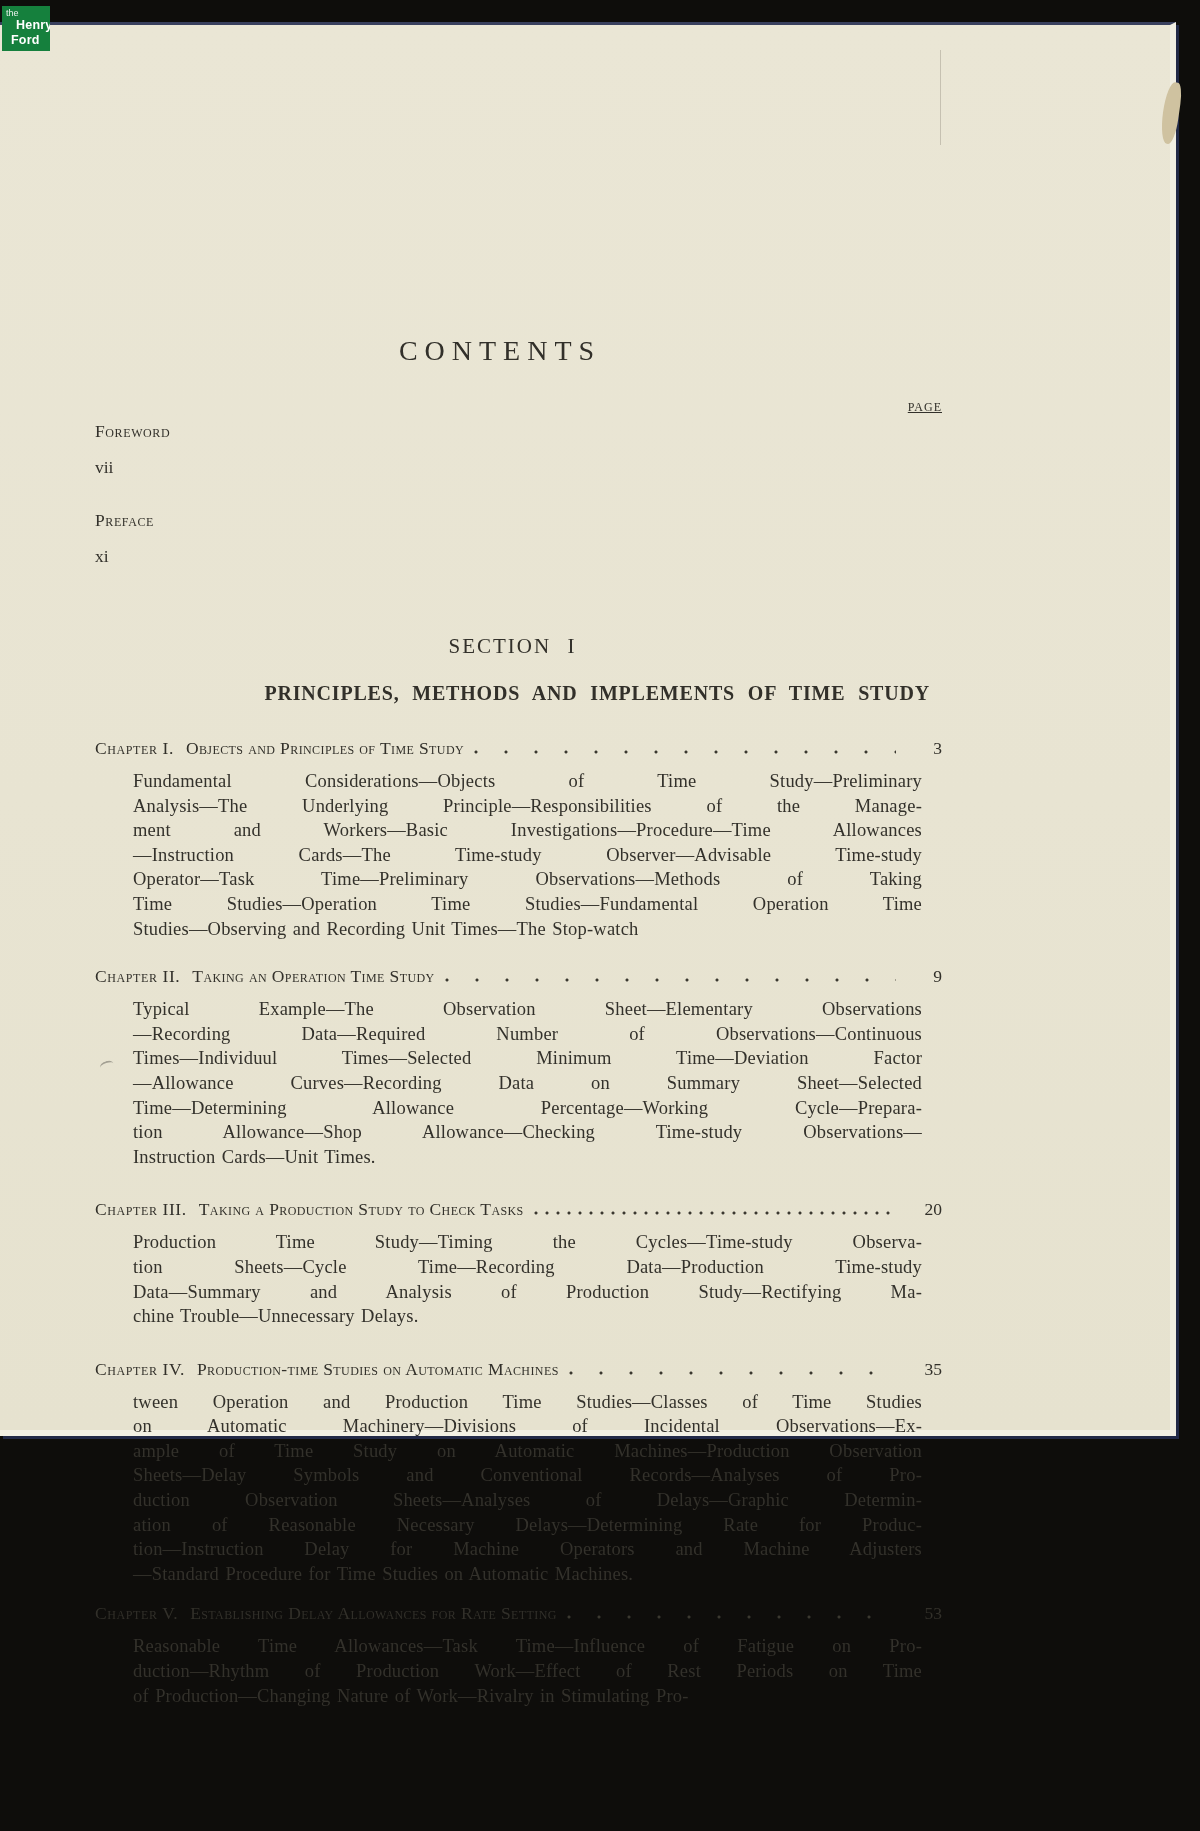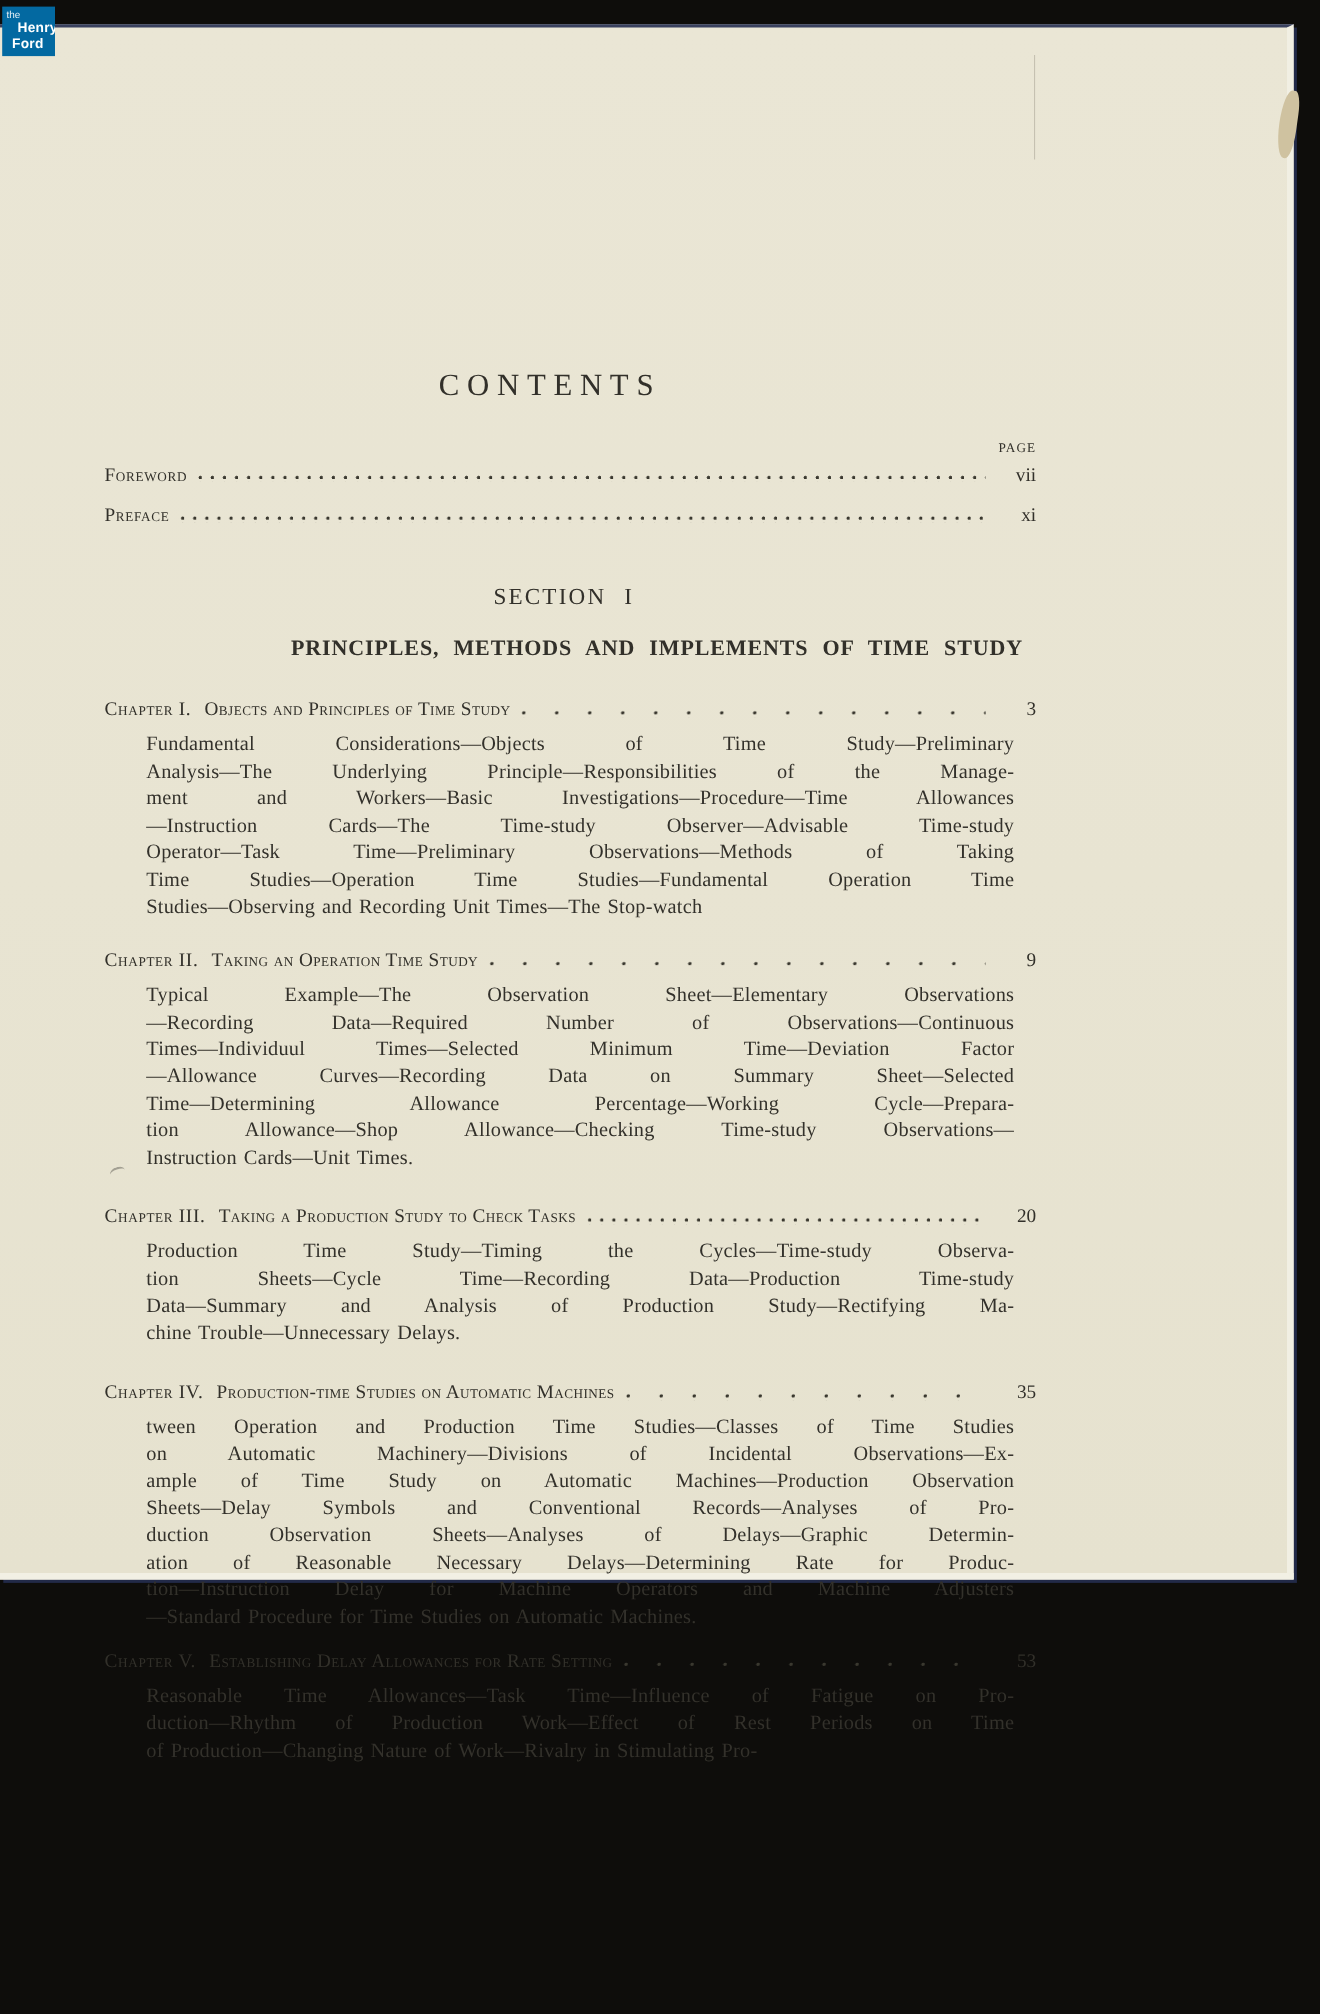--- a/index.html
+++ b/index.html
@@ -51,25 +51,25 @@
   .title{
     margin-top:308px;padding-right:45px;
     text-align:center;
     font-size:28px;line-height:36px;
     letter-spacing:7px;font-weight:normal;
   }
   .page-label{
     margin-top:30px;padding-right:8px;
     text-align:right;
     font-size:12px;line-height:16px;
-    font-variant:small-caps;letter-spacing:1px;
+    font-variant:small-caps;letter-spacing:1px;text-decoration:underline;
   }
   .toc-row{
     display:flex;align-items:baseline;
-    font-size:17.5px;line-height:20px;
+    font-size:17.5px;line-height:20px;flex-direction:column;
   }
   .front-row-1{margin-top:6px;}
   .front-row-2{margin-top:17px;}
   .toc-label{font-variant:small-caps;letter-spacing:.6px;white-space:nowrap;}
   .leader{
     flex:1 1 auto;height:14px;align-self:flex-end;
     margin:0 10px 2px 10px;
     background-image:radial-gradient(circle at 2px 2px,#3a382f 1.4px,rgba(0,0,0,0) 1.7px);
     background-repeat:repeat-x;
     background-position:left bottom 1px;
@@ -201,17 +201,17 @@
         <div class="desc-line">Reasonable Time Allowances—Task Time—Influence of Fatigue on Pro-</div>
         <div class="desc-line">duction—Rhythm of Production Work—Effect of Rest Periods on Time</div>
         <div class="desc-line last">of Production—Changing Nature of Work—Rivalry in Stimulating Pro-</div>
       </div>
 
   </div>
 </div>
 
 <div class="edge-chip"></div>
 
-<div class="logo" style="background-color: #0369a1;">
+<div class="logo" style="background-color: #15803d;">
   <span class="the">the</span>
   <span class="l1">Henry</span>
   <span class="l2">Ford</span>
 </div>
 
 </body></html>

